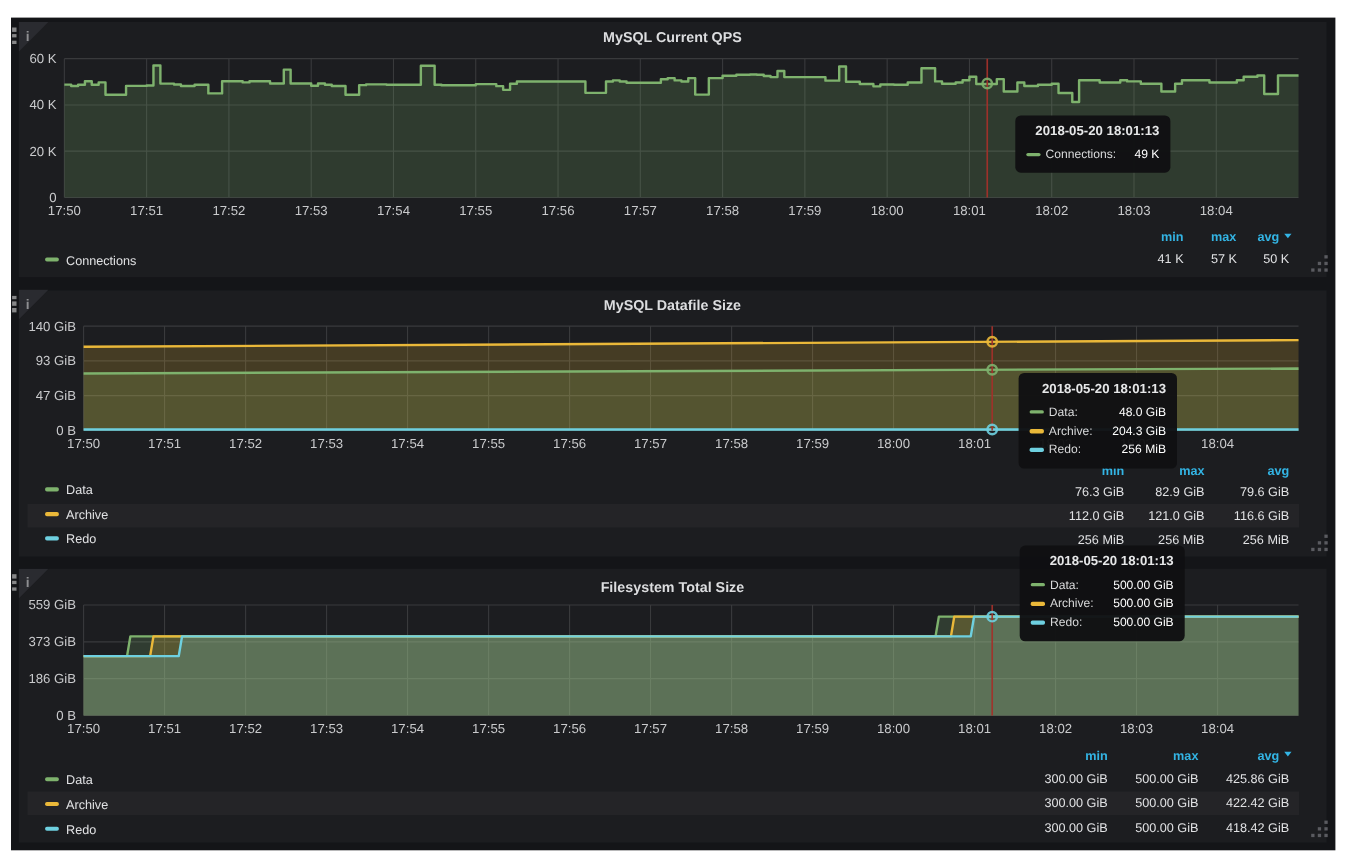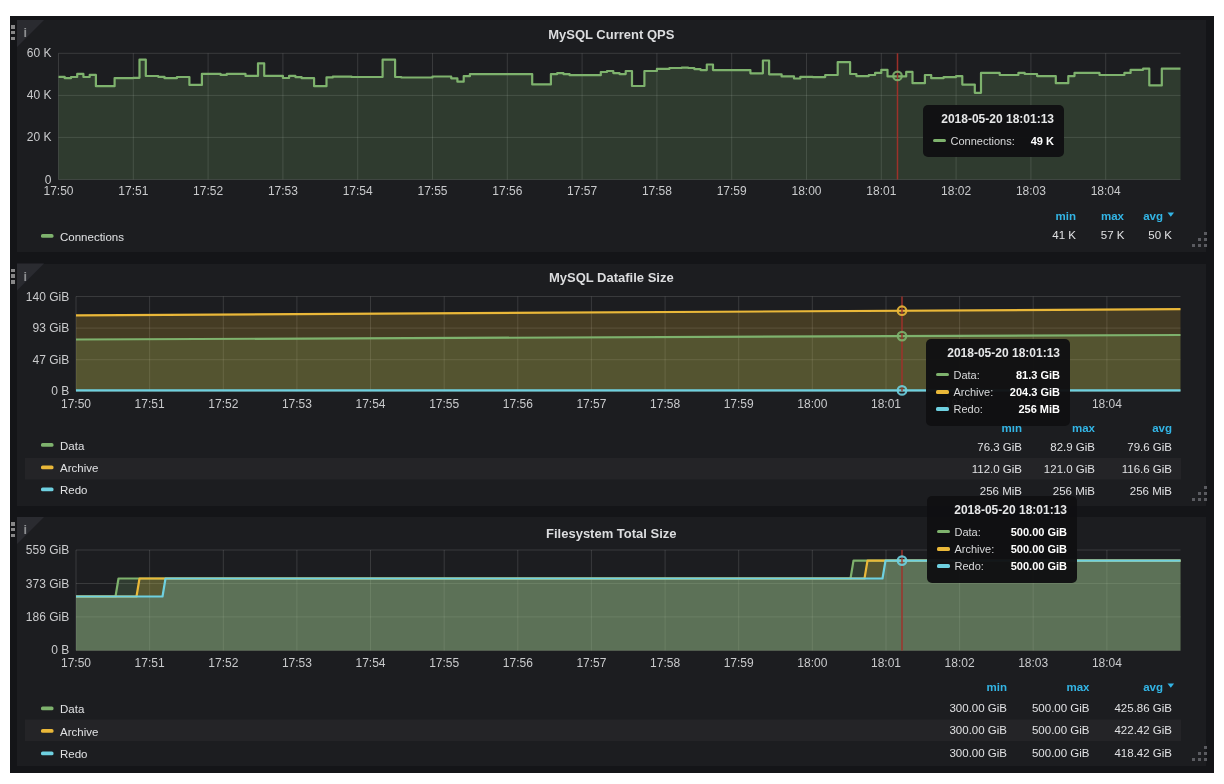--- a/index.html
+++ b/index.html
@@ -6,21 +6,21 @@
 #stage { position:absolute; left:10px; top:16px; width:1204px; height:756.5px; background:#141518; }
 .panel { position:absolute; left:7px; width:1188.5px; background:#1c1d20; }
 .dot { position:absolute; width:3.5px; height:3.5px; background:#c4c4c4; opacity:.65; }
 .rdot { position:absolute; width:2.8px; height:2.8px; background:#5a5b60; }
 .tip { position:absolute; background:rgba(16,16,18,0.96); border-radius:5px; padding:7px 10px 8px 10px;
   color:#d8d9da; font-size:11px; z-index:5; }
 .tt { text-align:right; font-weight:bold; color:#e6e7e8; font-size:12px; padding-bottom:6px; }
 .tr { display:flex; align-items:center; height:17.2px; }
 .td { width:12.5px; height:3.8px; border-radius:1.6px; margin-right:5px; flex:none; }
 .tl { color:#d8d9da; }
-.tv { margin-left:auto; font-weight:bold; color:#ffffff; }
+.tv { margin-left:auto; font-weight:normal; color:#ffffff; }
 svg text { font-family:"Liberation Sans", sans-serif; }
 .sl { filter:blur(0.4px); }
 </style></head>
 <body>
 <div id="stage">
 <div class="panel" style="top:4px;height:232px">
       <svg style="position:absolute;left:0;top:-4px" width="1198" height="236" font-family="Liberation Sans, sans-serif">
         <g transform="translate(0,4)">
           <path d="M0 0H27L0 27Z" fill="#2a2b30"></path>
           <text x="6.5" y="17" font-size="12.5" font-weight="bold" fill="#8e8f92" font-family="Liberation Serif, serif">i</text>
@@ -210,21 +210,21 @@
       <span class="td" style="background:#7eb26d"></span>
       <span class="tl">Connections:</span>
       <span class="tv">49 K</span>
     </div>
   </div>
 <div class="tip" style="left:926px;top:339px;width:144px">
     <div class="tt">2018-05-20 18:01:13</div>
     <div class="tr">
       <span class="td" style="background:#7eb26d"></span>
       <span class="tl">Data:</span>
-      <span class="tv">81.3 GiB</span>
+      <span class="tv">48.0 GiB</span>
     </div>
     <div class="tr">
       <span class="td" style="background:#eab839"></span>
       <span class="tl">Archive:</span>
       <span class="tv">204.3 GiB</span>
     </div>
     <div class="tr">
       <span class="td" style="background:#6ed0e0"></span>
       <span class="tl">Redo:</span>
       <span class="tv">256 MiB</span>

